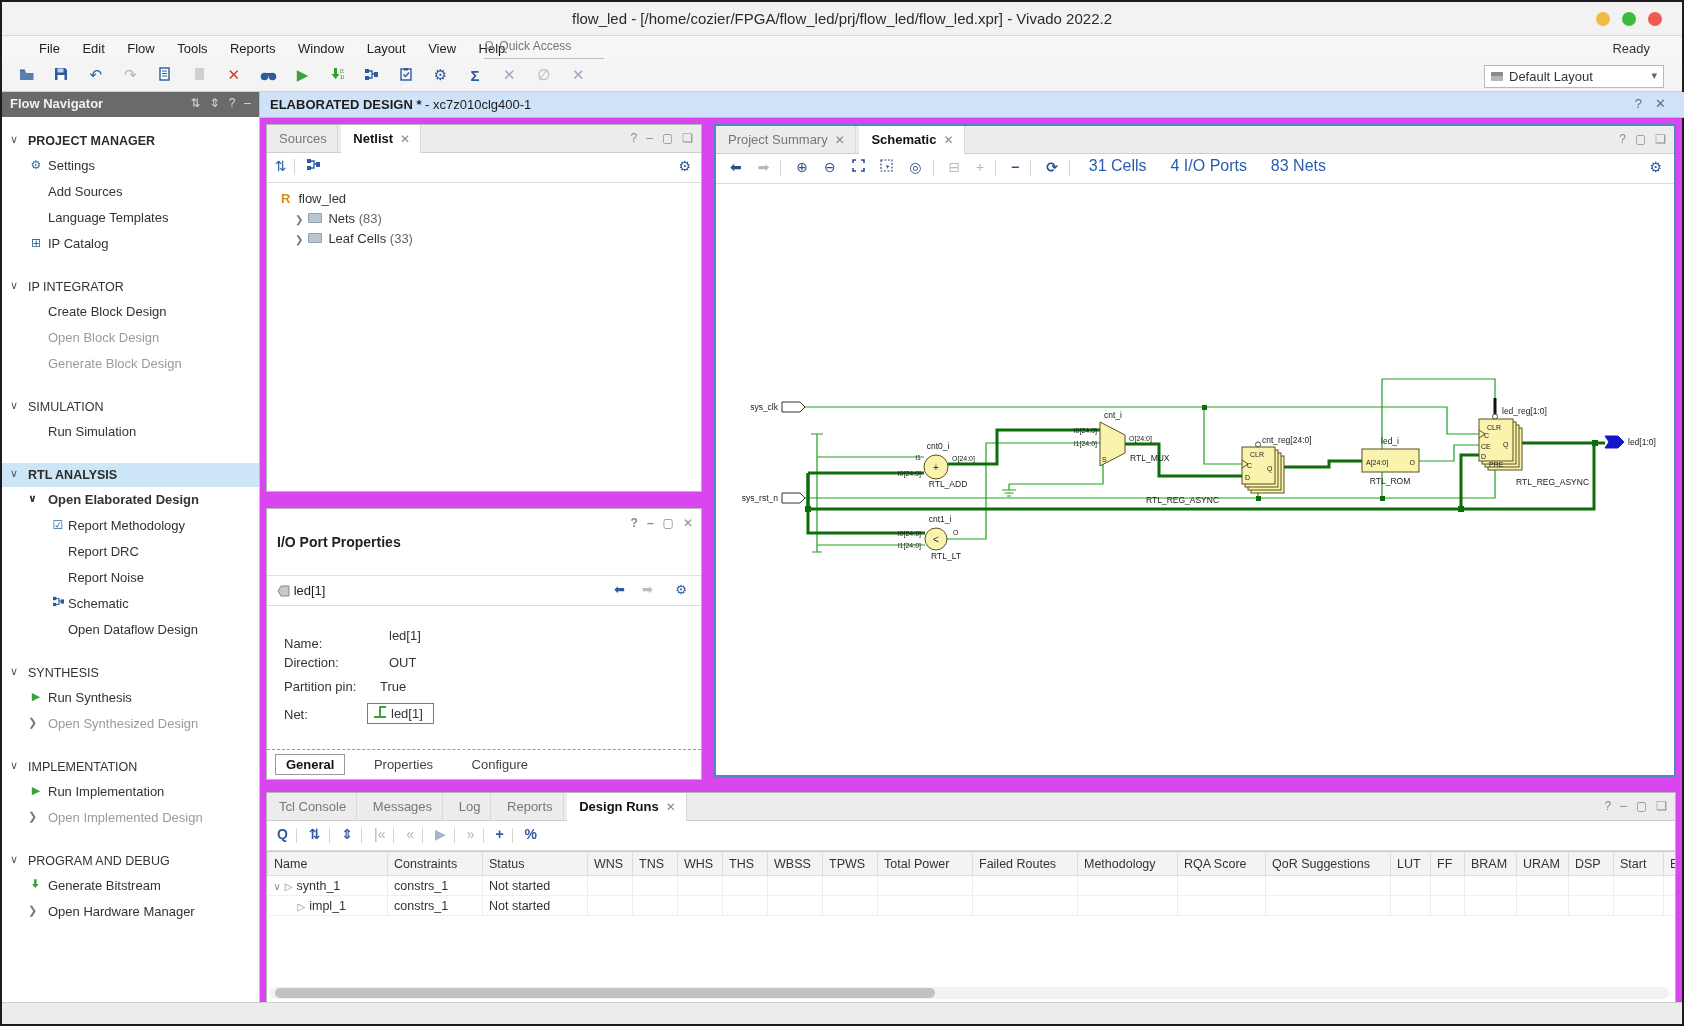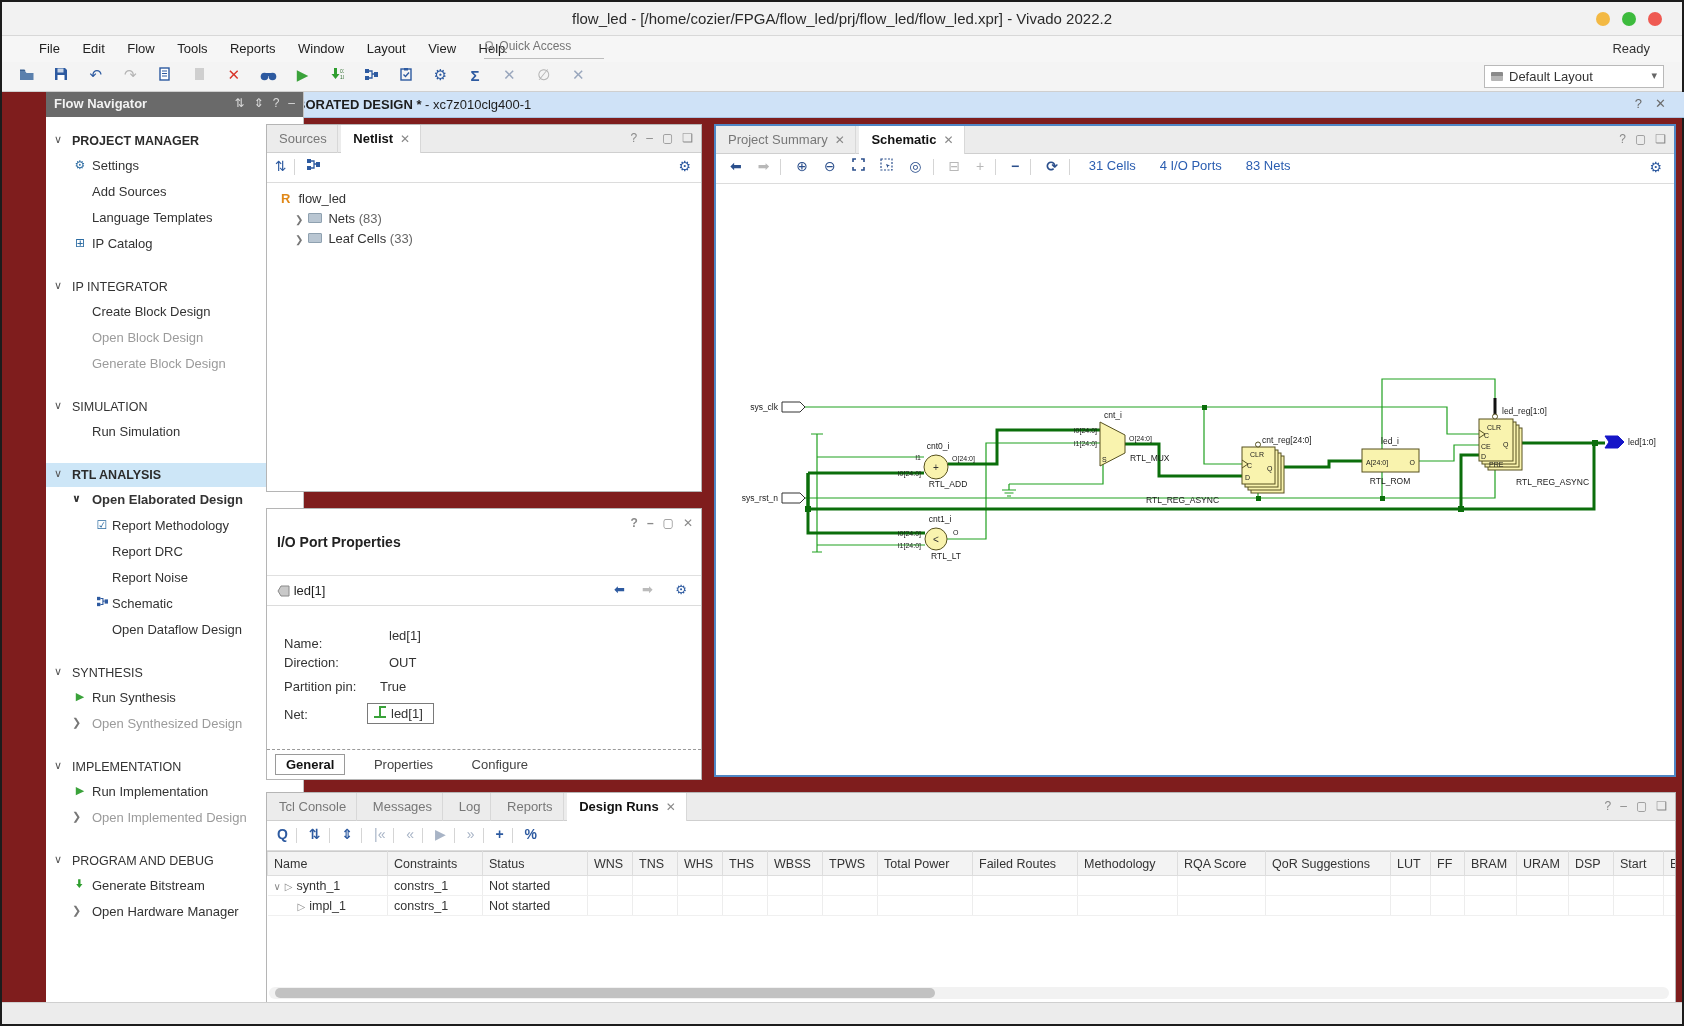--- a/index.html
+++ b/index.html
@@ -1,17 +1,17 @@
 <!DOCTYPE html>
 <html><head>
 <meta charset="utf-8">
 <style>
   * { margin:0; padding:0; box-sizing:border-box; }
   html,body { width:1684px; height:1026px; font-family:"Liberation Sans","DejaVu Sans",sans-serif; background:#d4d4d4; overflow:hidden; }
-  #win { position:absolute; left:0; top:0; width:1684px; height:1026px; background:#7f1d1d; border:2px solid #1c1c1c; }
+  #win { position:absolute; left:0; top:0; width:1684px; height:1026px; background:#d946ef; border:2px solid #1c1c1c; }
   
   #titlebar { position:absolute; left:0; top:0; width:100%; height:34px; background:#f2f2f2; border-bottom:1px solid #d8d8d8; }
   #title { position:absolute; left:0; right:0; top:8px; text-align:center; font-size:15px; color:#2b2b2b; }
   .tl { position:absolute; top:10px; width:14px; height:14px; border-radius:50%; }
   
   #menubar { position:absolute; left:0; top:34px; width:100%; height:26px; background:#f6f6f6;padding-left:20px; }
   .menu-item { display:inline-block; padding:5px 9px; font-size:13px; color:#222; }
   #quick { position:absolute; left:482px; top:3px; width:120px; height:20px; border-bottom:1px solid #bdbdbd; color:#9a9a9a; font-size:12px; }
   #quick input { border:0; background:transparent; outline:none; font-size:12px; color:#555; width:92px; font-family:inherit; }
   #ready { position:absolute; right:32px; top:5px; font-size:13px; color:#333; }
@@ -19,21 +19,21 @@
   #toolbar { position:absolute; left:0; top:60px; width:100%; height:30px; background:#f4f4f4; border-bottom:1px solid #cfcfcf; }
   .tb { display:inline-block; width:30px; text-align:center; font-size:15px; vertical-align:middle; padding-top:4px; color:#2d5aa0; }
   .tb.gray { color:#b4b4b4; } .tb.red { color:#d8352a; font-weight:bold; } .tb.green { color:#3aa23a; } .tb.gblue { color:#9aa7bd; }
   #layout-sel { position:absolute; right:18px; top:3px; width:180px; height:23px; background:#fff; border:1px solid #b9b9b9; font-size:13px; color:#333; padding:3px 6px; }
   #layout-sel .car { float:right; color:#666; font-size:11px; }
   .grid-ic { display:inline-block; width:12px; height:9px; margin-right:6px; background:linear-gradient(#8a8a8a 45%, #b5b5b5 45%); border-radius:1px; }
   
   #banner { position:absolute; left:258px; top:90px; width:1424px; height:26px; background:#cfe2f7; border-bottom:1px solid #a9c4e2; font-size:13px; color:#1d1d1d; padding:5px 10px; }
   #banner .bic { position:absolute; top:4px; color:#6b6b6b; font-size:13px; }
   
-  #sidebar { position:absolute; left:0; top:90px; width:258px; height:912px; background:#ffffff; border-right:1px solid #c2c2c2;margin-left:44px; }
+  #sidebar { position:absolute; left:0; top:90px; width:258px; height:912px; background:#ffffff; border-right:1px solid #c2c2c2; }
   #fn-head { height:25px; background:#6a6a6a; color:#f2f2f2; font-size:13px; font-weight:bold; padding:4px 8px; }
   #fn-head .hic { float:right; margin-left:9px; color:#dcdcdc; font-weight:normal; font-size:12px; }
   #fn-list { padding-top:6px; }
   .sec { height:24px; margin-top:18px; font-size:12.5px; font-weight:bold; color:#2b2b2b; padding:5px 0 0 26px; position:relative; }
   .sec.sel { background:#cde6f7; }
   .sec .chev { position:absolute; left:8px; top:4px; color:#555; font-weight:normal; font-size:11px; }
   .it { height:26px; font-size:13px; color:#333; padding:5px 0 0 46px; position:relative; }
   .it.lvl2 { padding-left:66px; }
   .it.dis { color:#9b9b9b; }
   .it.bold { font-weight:bold; padding-left:46px; }
@@ -68,21 +68,21 @@
   .step-ic:after { content:""; position:absolute; left:5px; top:-2px; width:7px; height:2px; background:#3aa23a; }
   #iop-tabs { position:absolute; left:0px; bottom:0px; width:100%; height:30px; border-top:1px dashed #9a9a9a; padding:4px 8px; }
   .btab { display:inline-block; font-size:13px; color:#444; padding:2px 10px; margin-right:14px; }
   .btab.on { border:1px solid #9a9a9a; background:#fff; font-weight:bold; color:#111; }
   
   #schem { position:absolute; left:712px; top:122px; width:962px; height:653px; background:#fff; border:2px solid #4f87c5; }
   #schem .tabbar { background:#ececec; }
   #schem-tool { height:30px; border-bottom:1px solid #dcdcdc; padding:4px 8px 0 8px; font-size:14px; color:#2b4f8c; position:relative; }
   #schem-tool .ti { display:inline-block; margin:0 6px; }
   #schem-tool .gray { color:#b8b8b8; }
-  .stat { color:#2a5db0; font-size:13px; margin:0 10px; position:relative; top:-1px; }
+  .stat { color:#2a5db0; font-size:16px; margin:0 10px; position:relative; top:-1px; }
   #schem-canvas { position:relative; width:958px; height:589px; background:#ffffff; overflow:hidden; }
   .wt { stroke:#21a121; stroke-width:1.2; fill:none; }
   .wk { stroke:#0b6e0b; stroke-width:3; fill:none; }
   .cell { fill:#f9f3ae; stroke:#56511f; stroke-width:1; }
   .pin { font-size:7px; fill:#1a1a1a; }
   .cname { font-size:8.5px; fill:#1a1a1a; }
   .ctype { font-size:8.5px; fill:#1a1a1a; }
   
   #bottom { position:absolute; left:264px; top:790px; width:1410px; height:212px; background:#fff; border:1px solid #b5b5b5; }
   #bt-tool { height:30px; border-bottom:1px solid #dcdcdc; padding:5px 10px 0 10px; color:#2d5aa0; font-size:14px; font-weight:bold; }

